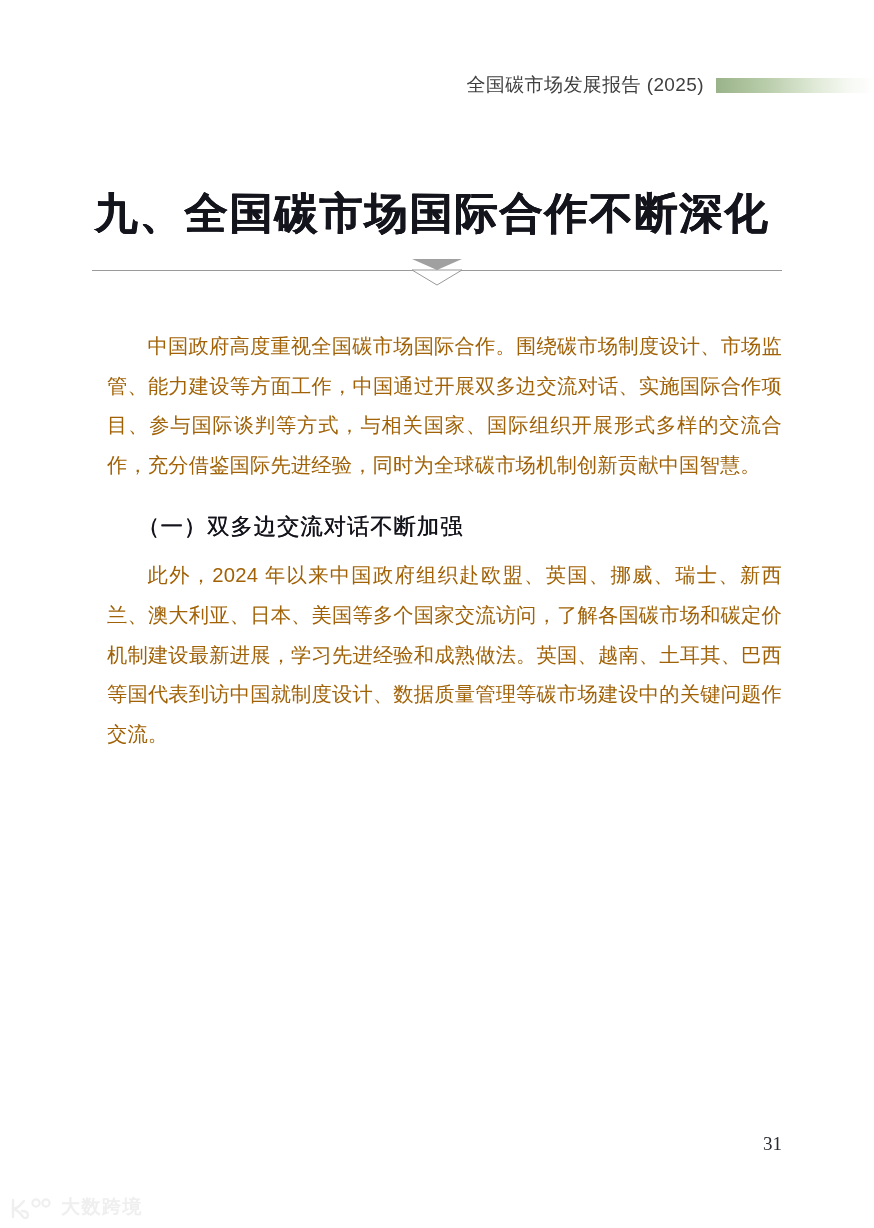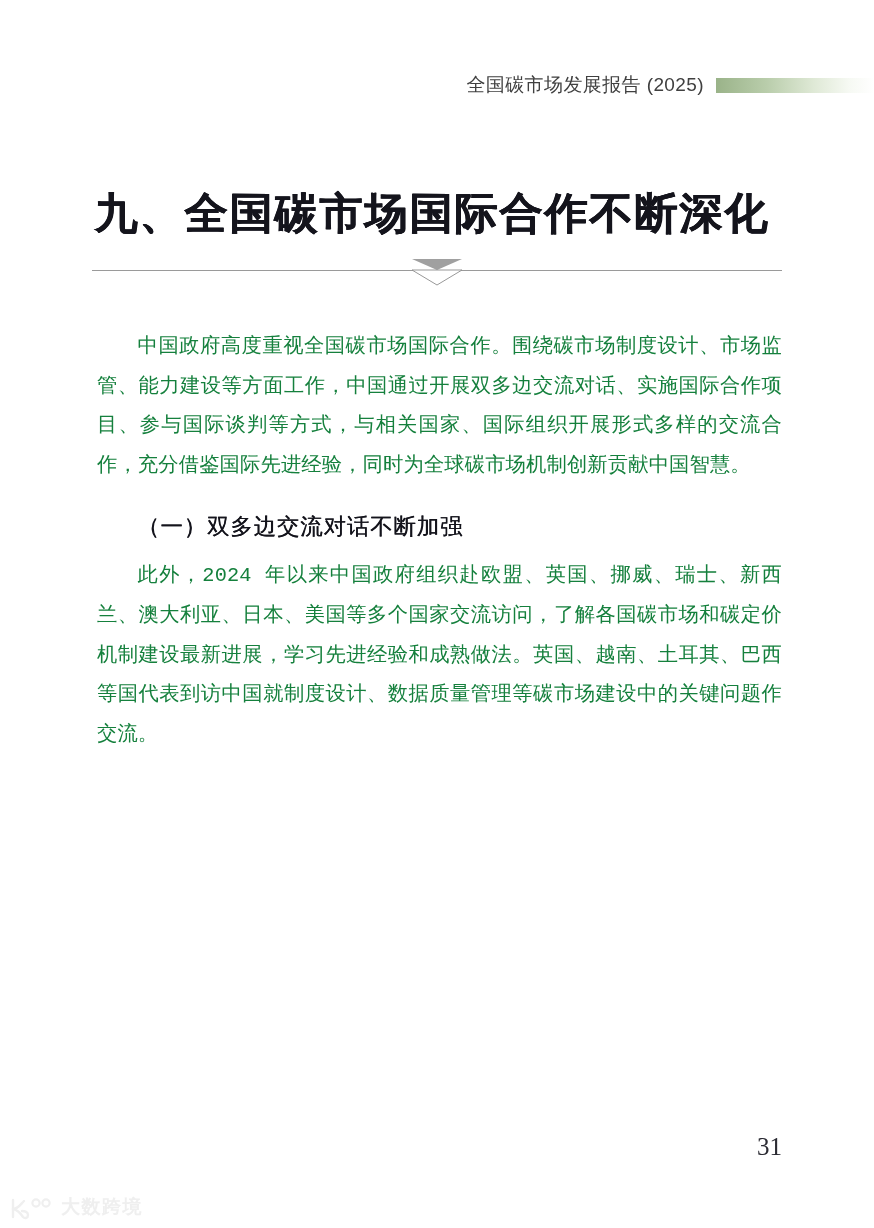--- a/index.html
+++ b/index.html
@@ -107,29 +107,29 @@
   }
 
   
   .content {
     position: absolute;
     top: 327px;
     left: 92px;
     width: 690px;
   }
   p.body-para {
-    margin: 0 0 6px 5px;
+    margin: 0 0 6px 15px;
     font-size: 20.3px;
     line-height: 39.6px;
     text-align: justify;
     text-justify: inter-ideograph;
     text-indent: 2em;
-    color: #15803d;
+    color: #a16207;
     letter-spacing: 0.15px;
-    font-family: Liberation Mono, monospace;
+    font-family: Liberation Sans, sans-serif;
   }
   p.body-para:last-child { margin-bottom: 0; }
 
   h2.section-heading {
     margin: 22px 0 10px 0;
     font-size: 22.5px;
     line-height: 39px;
     font-weight: normal;
     text-indent: 2em;
     letter-spacing: 0.8px;
@@ -138,21 +138,21 @@
     text-shadow: 0.4px 0 0 #14141c;
   }
 
   
   .page-number {
     position: absolute;
     top: 1133px;
     left: 0;
     width: 782px;
     text-align: right;
-    font-size: 25px;
+    font-size: 19px;
     color: #2b2b33;
     font-family: "Liberation Serif", "DejaVu Serif", serif;
   }
 
   
   .watermark {
     position: absolute;
     left: 8px;
     bottom: 6px;
     display: flex;

